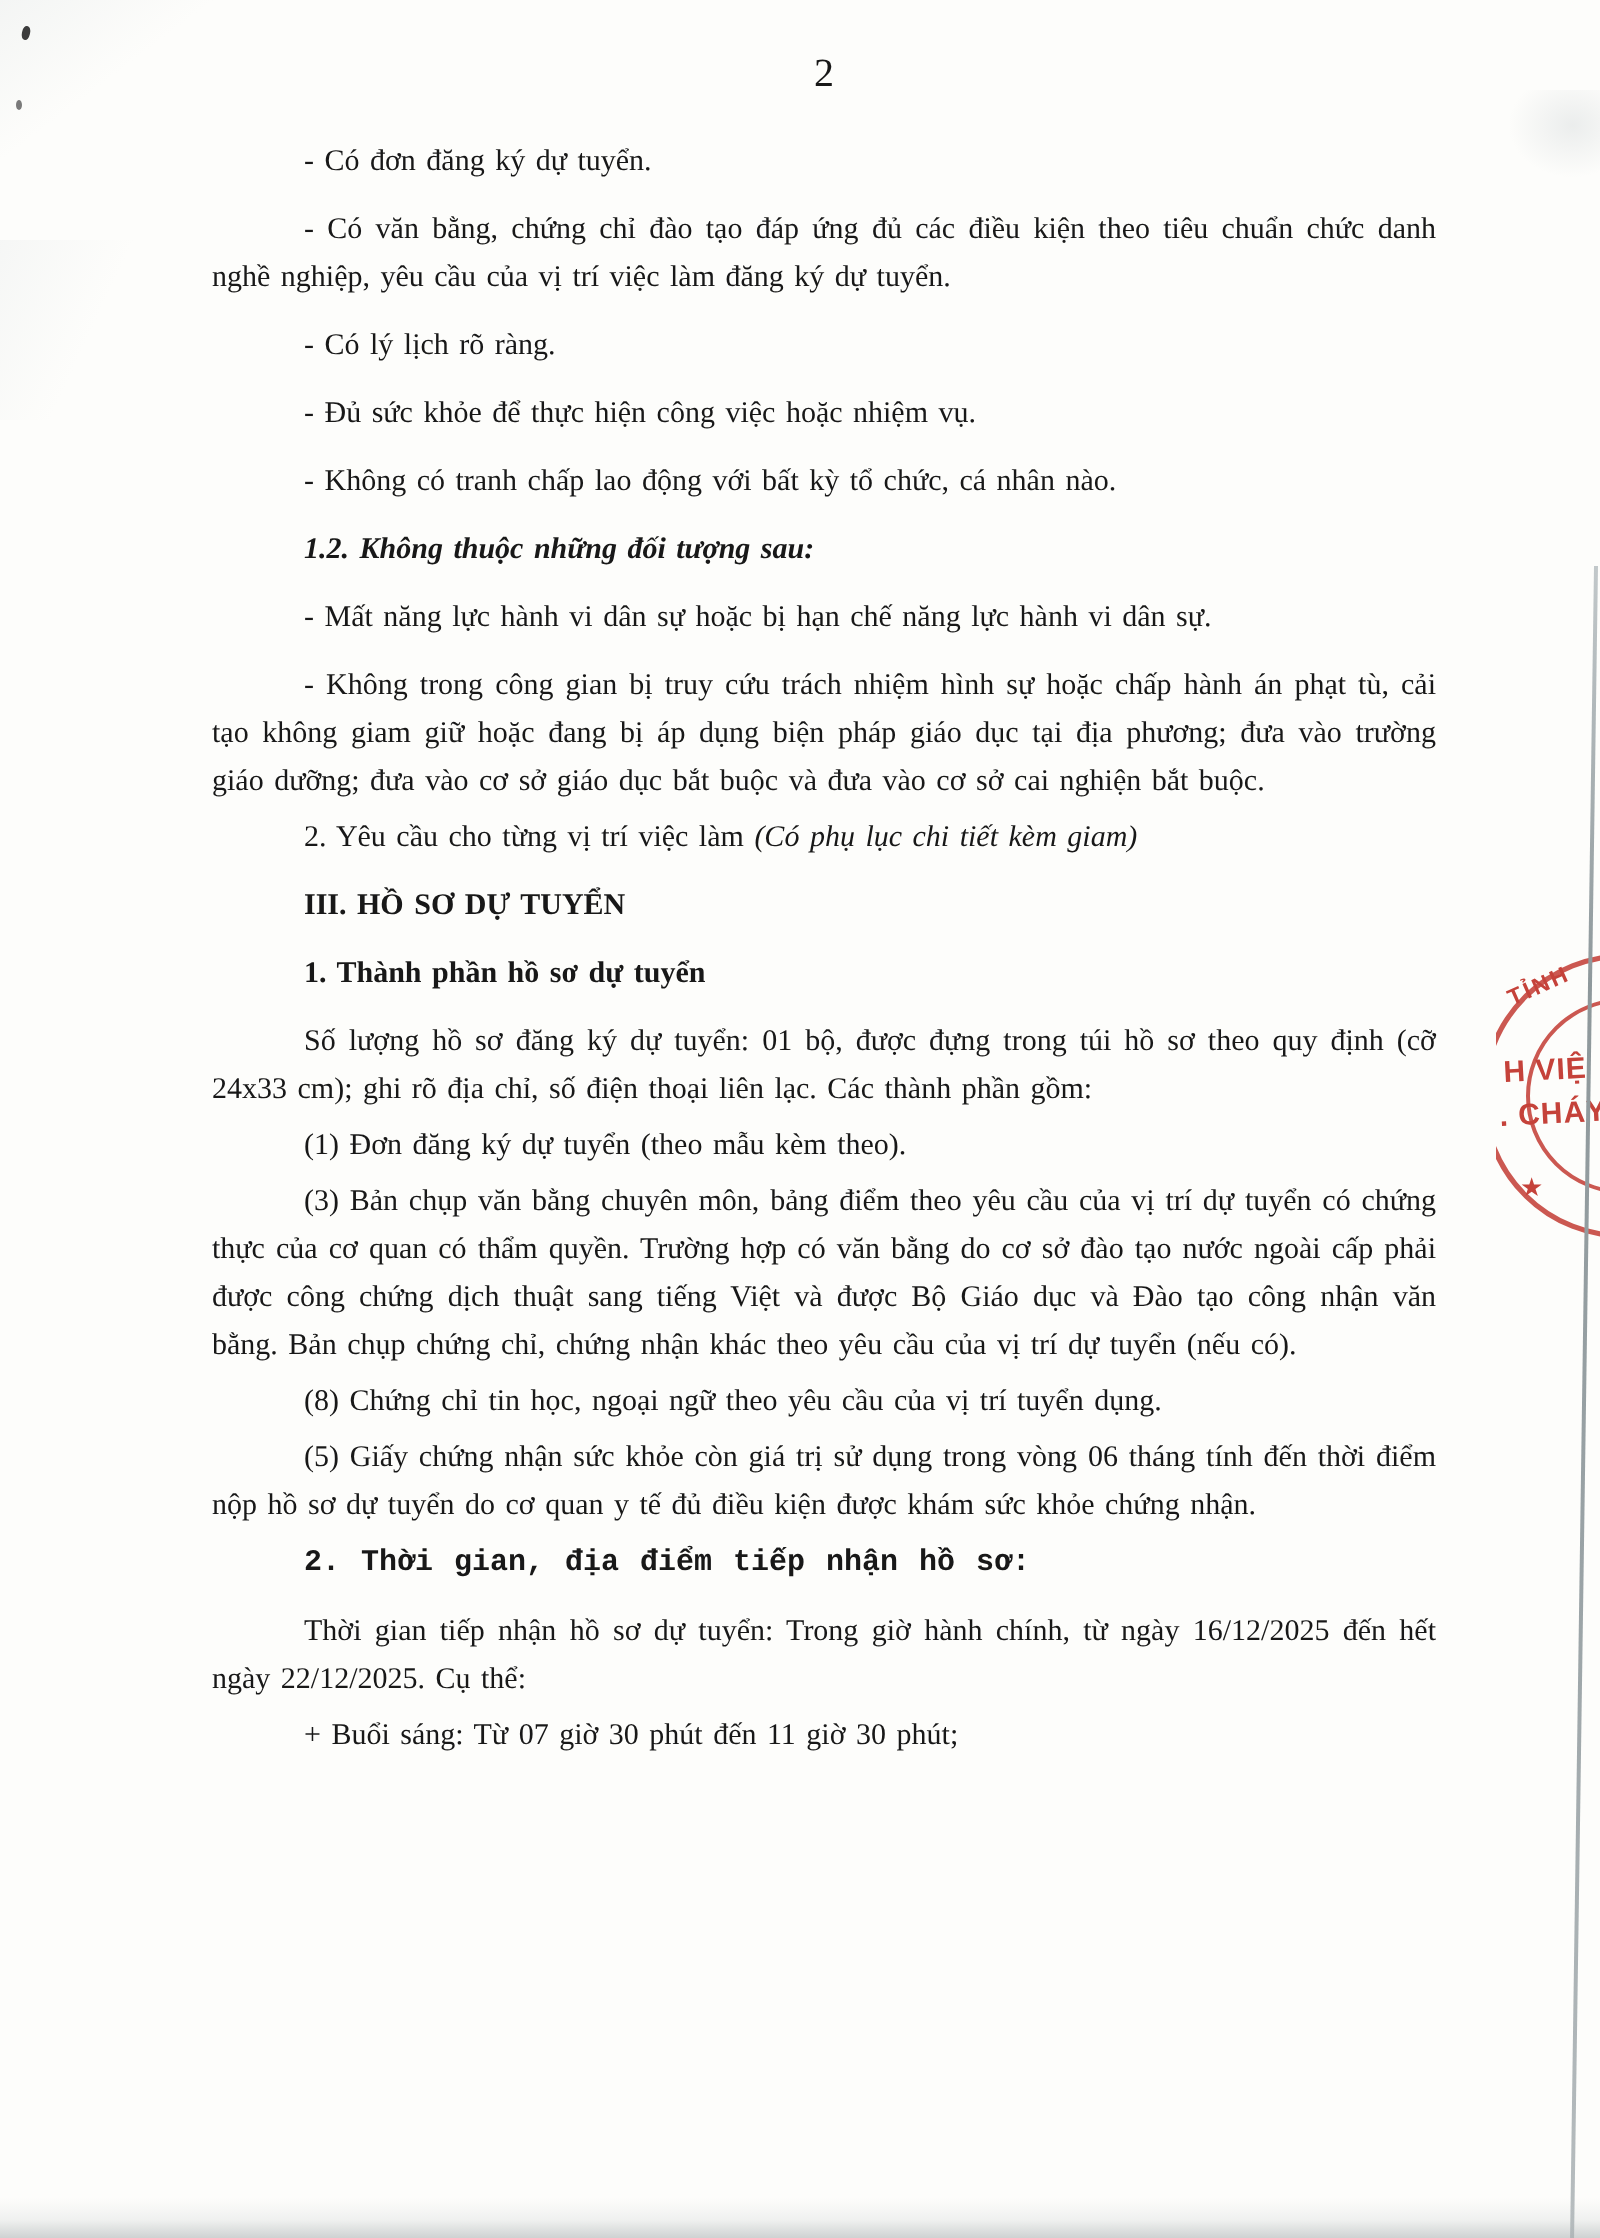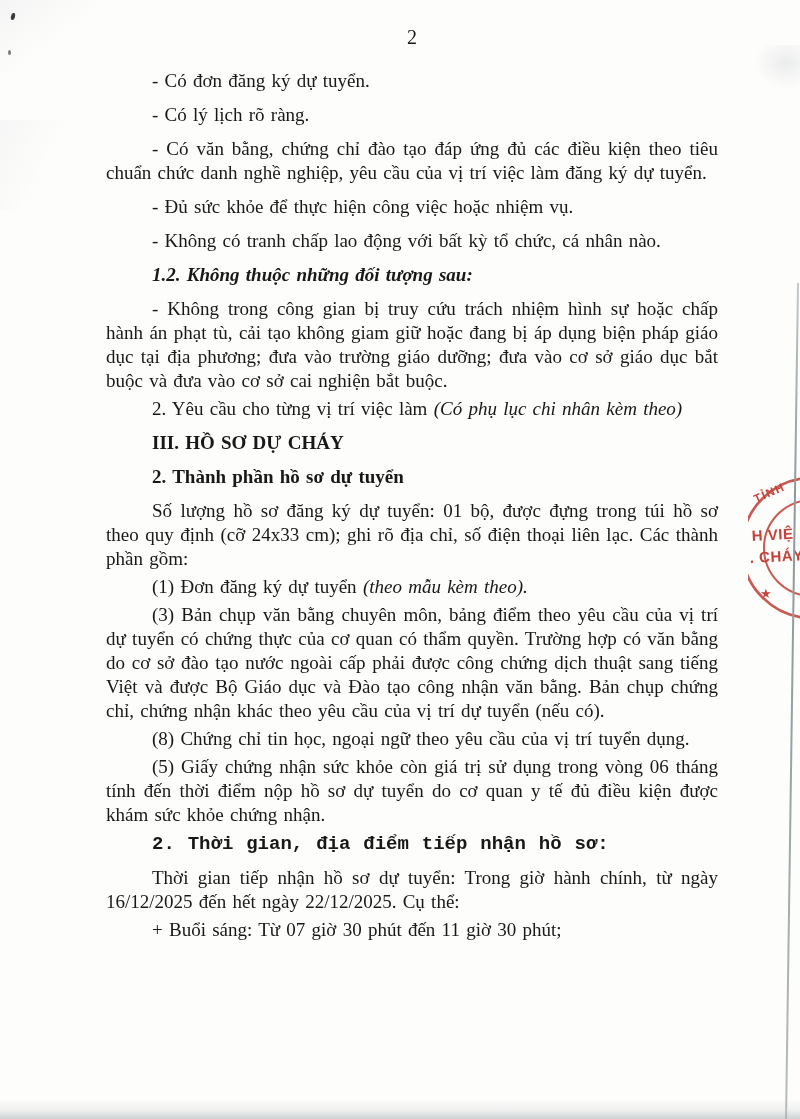--- a/index.html
+++ b/index.html
@@ -22,21 +22,21 @@
 
   .page-num {
     margin:0 0 20px 0;
     text-align:center;
     text-indent:0;
     font-size:20px;
   }
 
   .para {
     margin:0 0 4px 0;
-    font-size:19px;
+    font-size:15px;
     line-height:24px;
     text-align:justify;
     text-indent:46px;
     word-spacing:1.5px;
   }
   .para.sp { margin-bottom:10px; }
 
   
   .dot1 {
     position:absolute; left:11px; top:13px; width:4px; height:7px;
@@ -90,31 +90,32 @@
   <div class="streak1"></div>
   <div class="streak2"></div>
   <div class="dot1"></div>
   <div class="dot2"></div>
   <div class="blotch-tr"></div>
 
   <div class="content">
     <p class="page-num">2</p>
 
   <p class="para sp"><span>- Có đơn đăng ký dự tuyển.</span></p>
+      <p class="para sp"><span>- Có văn bằng, chứng chỉ đào tạo đáp ứng đủ các điều kiện theo tiêu chuẩn chức danh nghề nghiệp, yêu cầu của vị trí việc làm đăng ký dự tuyển.</span></p>
       <p class="para sp"><span>- Có lý lịch rõ ràng.</span></p>
-      <p class="para sp"><span>- Có văn bằng, chứng chỉ đào tạo đáp ứng đủ các điều kiện theo tiêu chuẩn chức danh nghề nghiệp, yêu cầu của vị trí việc làm đăng ký dự tuyển.</span></p>
       <p class="para sp"><span>- Đủ sức khỏe để thực hiện công việc hoặc nhiệm vụ.</span></p>
       <p class="para sp"><span>- Không có tranh chấp lao động với bất kỳ tổ chức, cá nhân nào.</span></p>
       <p class="para sp"><span style="font-weight: bold; font-style: italic;">1.2. Không thuộc những đối tượng sau:</span></p>
+      <p class="para sp"><span>- Mất năng lực hành vi dân sự hoặc bị hạn chế năng lực hành vi dân sự.</span></p>
       <p class="para"><span>- Không trong công gian bị truy cứu trách nhiệm hình sự hoặc chấp hành án phạt tù, cải tạo không giam giữ hoặc đang bị áp dụng biện pháp giáo dục tại địa phương; đưa vào trường giáo dưỡng; đưa vào cơ sở giáo dục bắt buộc và đưa vào cơ sở cai nghiện bắt buộc.</span></p>
-      <p class="para sp"><span style="font-weight: normal;">2. Yêu cầu cho từng vị trí việc làm </span><span style="font-style: italic;">(Có phụ lục chi nhân kèm theo)</span></p>
-      <p class="para sp"><span style="font-weight: bold;">III. HỒ SƠ DỰ CHÁY</span></p>
-      <p class="para sp"><span style="font-weight: bold;">2. Thành phần hồ sơ dự tuyển</span></p>
+      <p class="para sp"><span style="font-weight: normal;">2. Yêu cầu cho từng vị trí việc làm </span><span style="font-style: italic;">(Có phụ lục chi tiết kèm giam)</span></p>
+      <p class="para sp"><span style="font-weight: bold;">III. HỒ SƠ DỰ TUYỂN</span></p>
+      <p class="para sp"><span style="font-weight: bold;">1. Thành phần hồ sơ dự tuyển</span></p>
       <p class="para"><span>Số lượng hồ sơ đăng ký dự tuyển: 01 bộ, được đựng trong túi hồ sơ theo quy định (cỡ 24x33 cm); ghi rõ địa chỉ, số điện thoại liên lạc. Các thành phần gồm:</span></p>
-      <p class="para"><span>(1) Đơn đăng ký dự tuyển </span><span style="font-style: italic;">(theo mẫu kèm theo).</span></p>
+      <p class="para"><span>(1) Đơn đăng ký dự tuyển </span><span style="">(theo mẫu kèm theo).</span></p>
       <p class="para"><span>(3) Bản chụp văn bằng chuyên môn, bảng điểm theo yêu cầu của vị trí dự tuyển có chứng thực của cơ quan có thẩm quyền. Trường hợp có văn bằng do cơ sở đào tạo nước ngoài cấp phải được công chứng dịch thuật sang tiếng Việt và được Bộ Giáo dục và Đào tạo công nhận văn bằng. Bản chụp chứng chỉ, chứng nhận khác theo yêu cầu của vị trí dự tuyển (nếu có).</span></p>
       <p class="para"><span>(8) Chứng chỉ tin học, ngoại ngữ theo yêu cầu của vị trí tuyển dụng.</span></p>
       <p class="para"><span>(5) Giấy chứng nhận sức khỏe còn giá trị sử dụng trong vòng 06 tháng tính đến thời điểm nộp hồ sơ dự tuyển do cơ quan y tế đủ điều kiện được khám sức khỏe chứng nhận.</span></p>
       <p class="para sp"><span style="font-weight: bold; font-family: Liberation Mono, monospace;">2. Thời gian, địa điểm tiếp nhận hồ sơ:</span></p>
       <p class="para"><span>Thời gian tiếp nhận hồ sơ dự tuyển: Trong giờ hành chính, từ ngày 16/12/2025 đến hết ngày 22/12/2025. Cụ thể:</span></p>
       <p class="para sp"><span>+ Buổi sáng: Từ 07 giờ 30 phút đến 11 giờ 30 phút;</span></p>
     </div>
 
   <svg class="stamp" viewBox="0 0 52 168" aria-hidden="true">
     <g stroke="#c5423a" fill="none" opacity="0.88">

